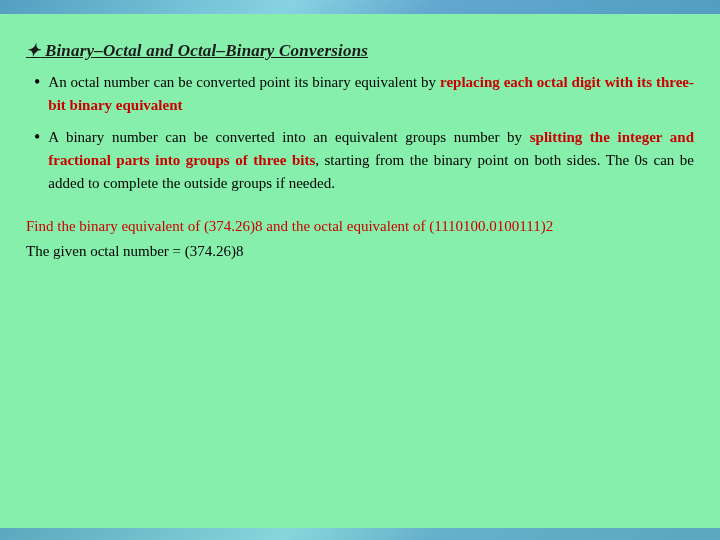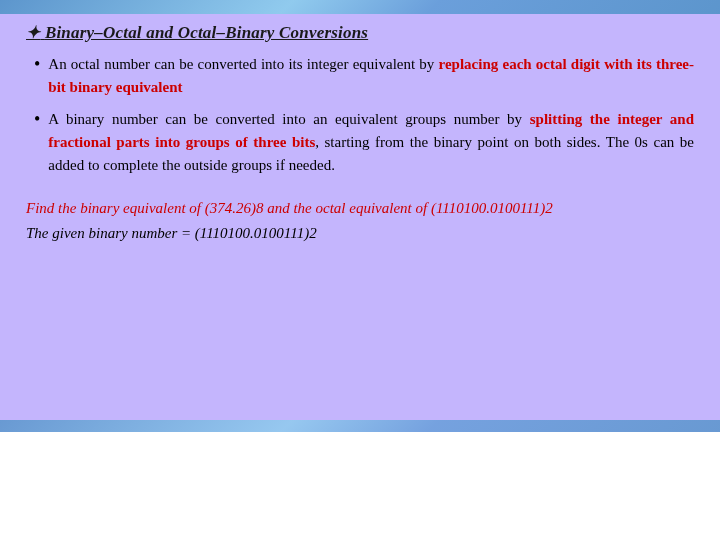--- a/index.html
+++ b/index.html
@@ -8,23 +8,23 @@
       height: 540px;
       background: white;
       font-family: 'Times New Roman', Times, serif;
       font-size: 15px;
       overflow: hidden;
       position: relative;
     }
 
     .slide-container {
       width: 720px;
-      height: 432px;
-      background: #c4b5fd;
-      padding: 12px 22px 18px 22px;
+      height: 540px;
+      background: #86efac;
+      padding: 30px 22px 18px 22px;
       position: relative;
     }
 
     
     .top-decoration {
       position: absolute;
       top: 0;
       left: 0;
       width: 100%;
       height: 14px;
@@ -75,21 +75,20 @@
 
     .red-text {
       color: #cc0000;
       font-weight: bold;
     }
 
     .plain-section {
       margin-top: 20px;
       line-height: 1.6;
       text-align: left;
-      font-style: italic;
     }
 
     .plain-line {
       display: block;
       margin-bottom: 1px;
       line-height: 1.55;
     }
 
     .red-line {
       color: #cc0000;
@@ -116,34 +115,34 @@
     <div class="title">
       <span>✦</span>
       <span>Binary–Octal and Octal–Binary Conversions</span>
     </div>
 
     <div class="bullet-section">
 
       <div class="bullet-item">
         <span class="bullet-dot">•</span>
         <span class="bullet-text">
-          <span>An octal number can be converted into its integer equivalent by </span><span class="red-text">replacing each octal digit with its three-bit binary equivalent</span>
+          <span>An octal number can be converted point its binary equivalent by </span><span class="red-text">replacing each octal digit with its three-bit binary equivalent</span>
         </span>
       </div>
 
       <div class="bullet-item">
         <span class="bullet-dot">•</span>
         <span class="bullet-text">
           <span>A binary number can be converted into an equivalent groups number by </span><span class="red-text">splitting the integer and fractional parts into groups of three bits</span><span>, starting from the binary point on both sides. The 0s can be added to complete the outside groups if needed.</span>
         </span>
       </div>
 
     </div>
 
     <div class="plain-section">
       <span class="plain-line red-line">Find the binary equivalent of (374.26)8 and the octal equivalent of (1110100.0100111)2</span>
-      <span class="plain-line">The given binary number = (1110100.0100111)2</span>
+      <span class="plain-line">The given octal number = (374.26)8</span>
     </div>
 
   </div>
 
   <div class="bottom-decoration"></div>
 </div>
 
 </body></html>

